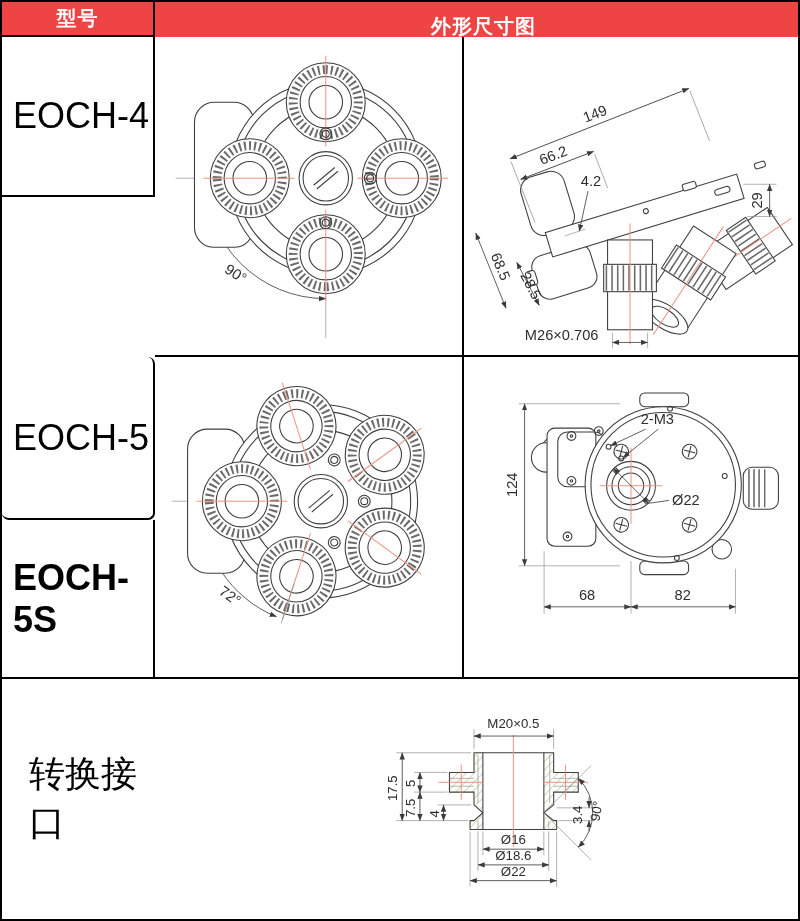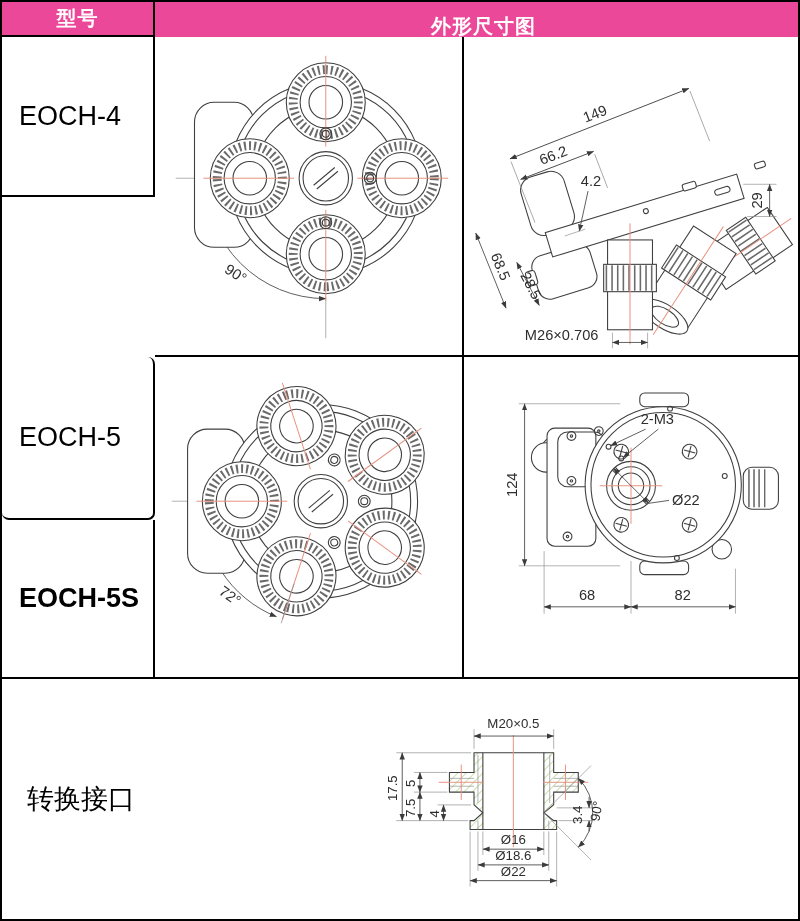--- a/index.html
+++ b/index.html
@@ -1,23 +1,23 @@
 <!DOCTYPE html>
 <html><head>
 <meta charset="utf-8">
 <style>
   html,body{margin:0;padding:0;background:#e9e9e9;}
   #page{position:relative;width:800px;height:921px;background:#fff;border:2px solid #000;
         box-sizing:border-box;font-family:"Liberation Sans","DejaVu Sans",sans-serif;overflow:hidden;}
   .cell{position:absolute;box-sizing:border-box;background:#fff;}
   .b-r{border-right:2px solid #000;}
   .b-b{border-bottom:2px solid #000;}
-  .hdr{background:#ec4899;color:#fff;display:flex;align-items:center;justify-content:center;
+  .hdr{background:#ef4444;color:#fff;display:flex;align-items:center;justify-content:center;
        font-size:20px;font-weight:bold;letter-spacing:1px;}
-  .model{display:flex;align-items:center;font-size:27px;color:#000;padding-left:17px;}
+  .model{display:flex;align-items:center;font-size:36px;color:#000;padding-left:11px;}
   .draw{display:flex;align-items:center;justify-content:center;}
   
   .lnw{fill:#fff;stroke:#3f3f3f;stroke-width:1.1;}
   .ln{fill:none;stroke:#3f3f3f;stroke-width:1.1;}
   .thin{fill:none;stroke:#8f8f8f;stroke-width:0.7;}
   .dim{fill:none;stroke:#4a4a4a;stroke-width:0.9;}
   .red{fill:none;stroke:#e8907e;stroke-width:1;}
   text.dt{font-size:13.5px;fill:#2e2e2e;font-family:"Liberation Sans","DejaVu Sans",sans-serif;}
   text.dt2{font-size:15px;fill:#2e2e2e;font-family:"Liberation Sans","DejaVu Sans",sans-serif;}
 </style>
@@ -35,21 +35,21 @@
 
   <div class="cell model b-r b-b" style="left:0;top:35px;width:153px;height:160px;">
     <span>EOCH-4</span>
   </div>
   <div class="cell model b-r b-b" style="left:0;top:355px;width:153px;height:163px;border-radius:7px;">
     <span>EOCH-5</span>
   </div>
   <div class="cell model b-r b-b" style="left:0;top:518px;width:153px;height:159px;font-weight:bold;">
     <span>EOCH-5S</span>
   </div>
-  <div class="cell model b-r" style="left:8px;top:677px;width:153px;height:240px;">
+  <div class="cell model b-r" style="left:16px;top:677px;width:153px;height:240px;">
     <span>转换接口</span>
   </div>
 
   <div class="cell draw b-r b-b" style="left:153px;top:35px;width:309px;height:320px;">
     <svg width="305" height="316" viewBox="0 0 309 320">
       <defs>
         <marker id="aA" viewBox="0 0 10 10" refX="9.5" refY="5" markerWidth="8" markerHeight="8" orient="auto-start-reverse">
           <path d="M0,1.2 L10,5 L0,8.8 Z" fill="#3b3b3b"></path>
         </marker>
       </defs>

